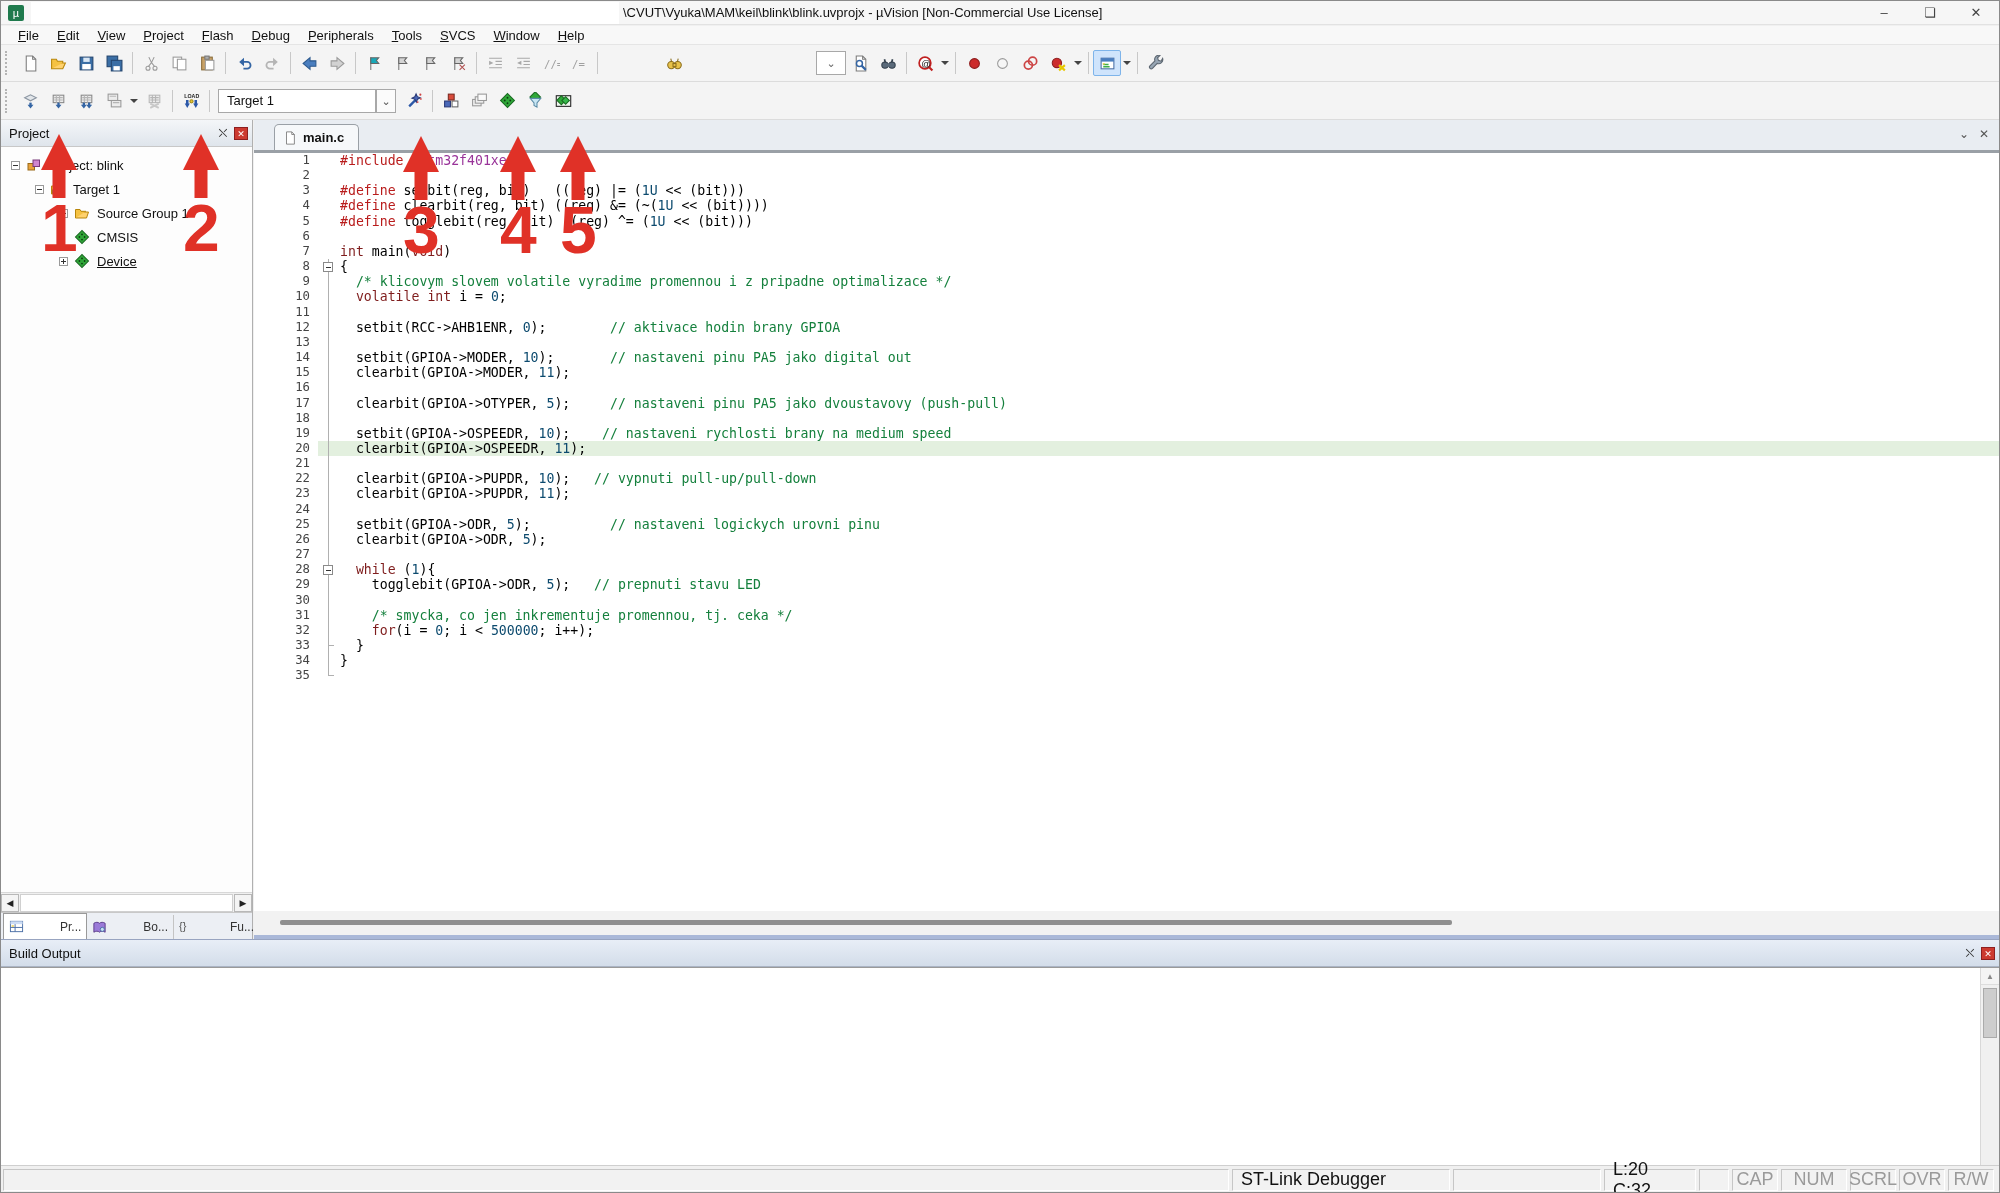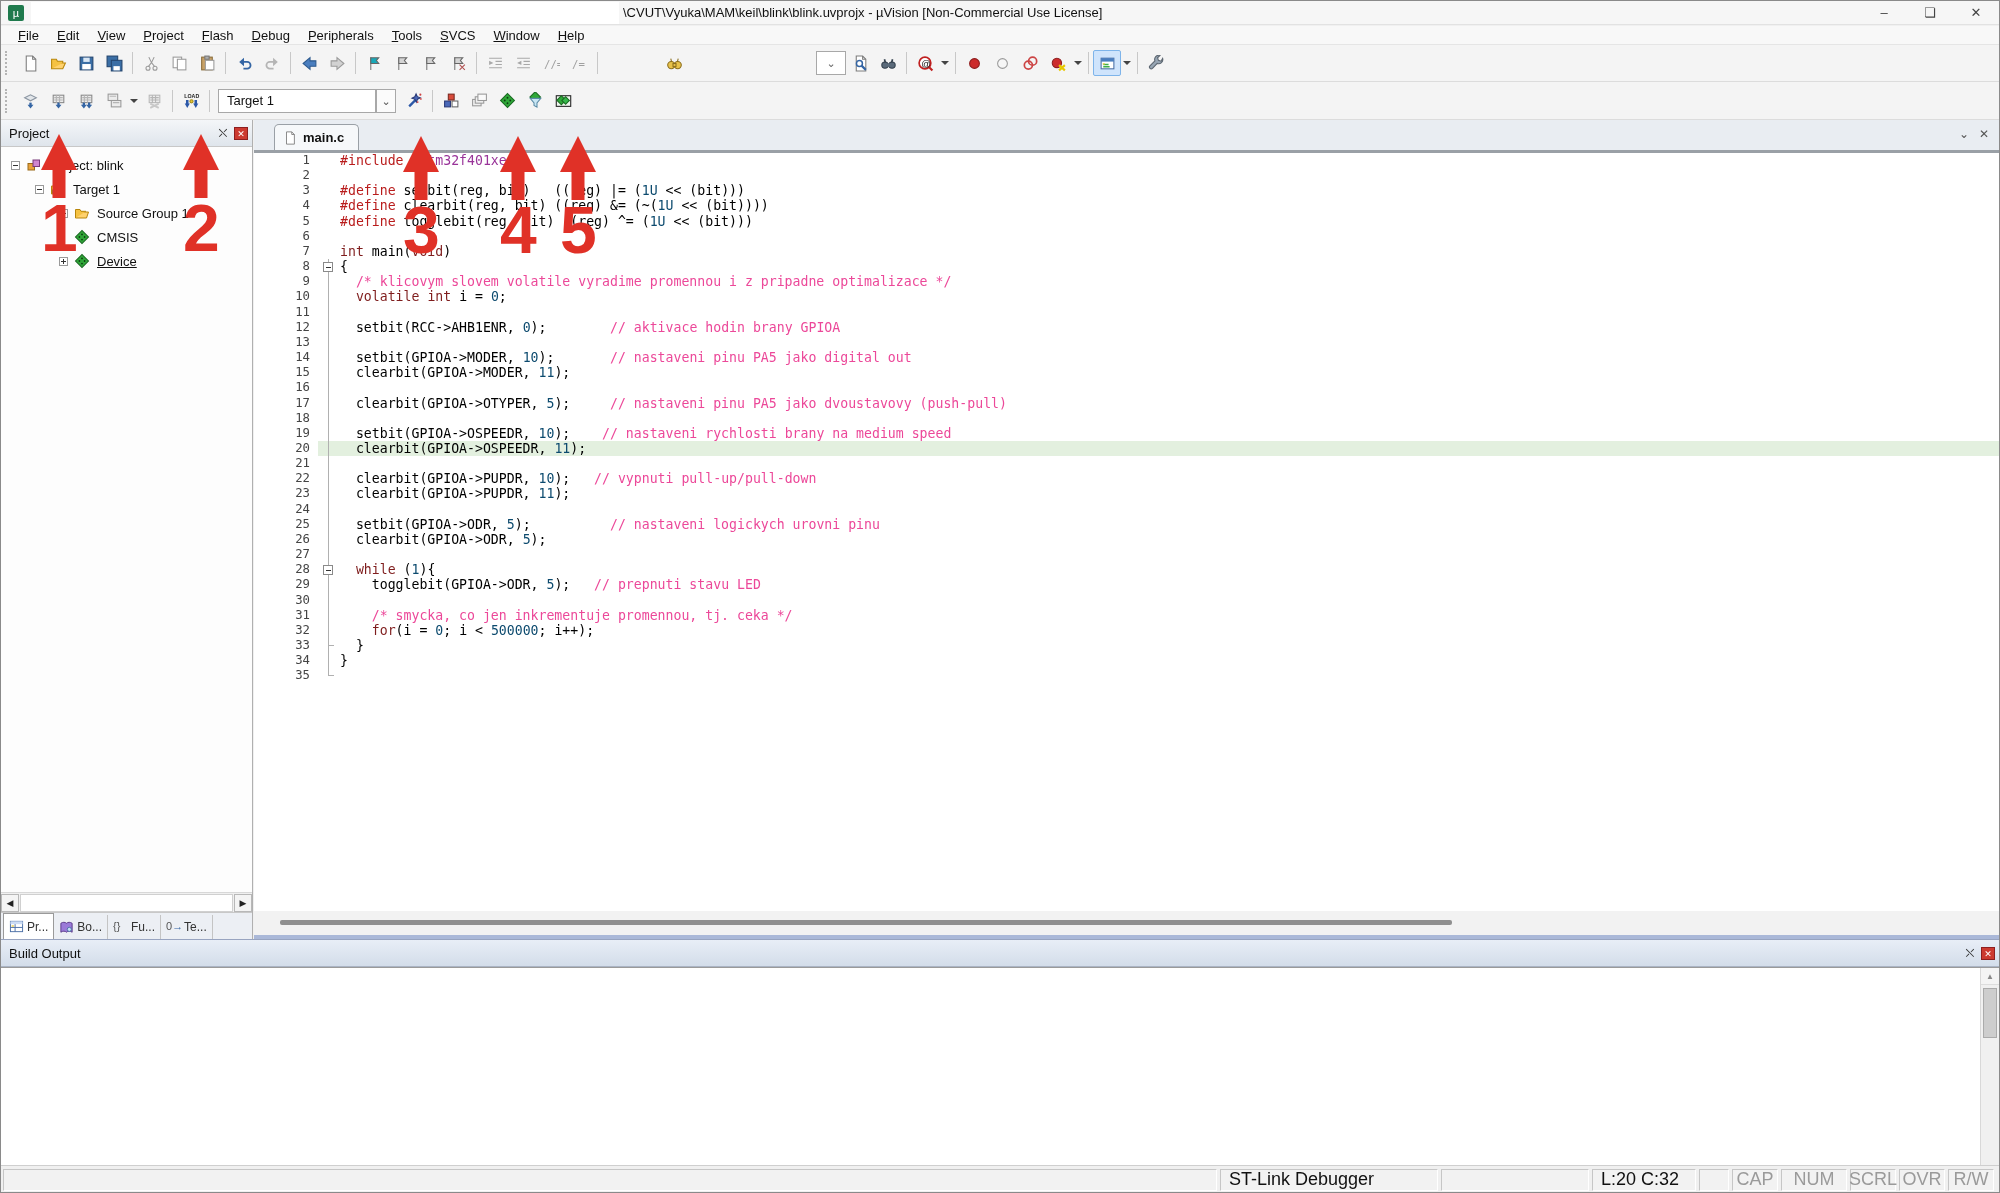--- a/index.html
+++ b/index.html
@@ -44,21 +44,21 @@
   .trow .exp:before{content:"";position:absolute;left:1px;top:3px;width:5px;height:1px;background:#333;}
   .trow .exp.plus:after{content:"";position:absolute;left:3px;top:1px;width:1px;height:5px;background:#333;}
   .trow .exp.none{border:none;background:none;}
   .trow .exp.none:before,.trow .exp.none:after{display:none;}
   .ticon{width:18px;height:16px;margin-right:5px;flex:0 0 auto;}
   .ticon svg{width:16px;height:16px;}
   #panel-hscroll{position:absolute;left:0;bottom:27px;right:0;height:20px;background:#f0f0f0;display:flex;align-items:center;border-top:1px solid #d8d8d8;}
   .sbtn{width:18px;height:18px;background:#f4f4f4;border:1px solid #b8b8b8;font-size:9px;text-align:center;line-height:16px;color:#222;}
   .strack{flex:1;height:18px;background:#fff;border:1px solid #d0d0d0;margin:0 1px;}
   #panel-tabs{position:absolute;left:0;bottom:0;right:0;height:27px;background:#eceff4;display:flex;align-items:flex-end;padding-left:2px;border-top:1px solid #c8c8c8;}
-  .ptab{height:24px;display:flex;align-items:center;padding:0 5px;font-size:12px;color:#333;border-right:1px solid #c4c4c4;}
+  .ptab{height:24px;display:flex;align-items:center;padding:0 5px;font-size:12px;color:#333;border-right:1px solid #c4c4c4;gap:33px;}
   .ptab.active{background:#fff;border:1px solid #9a9a9a;border-bottom:none;height:26px;}
   .ptab svg,.ptab .glyph{width:15px;height:15px;margin-right:3px;font-size:11px;color:#555;}
   
   #editor{position:absolute;left:253px;top:0;right:0;bottom:0;background:#fff;}
   #tabstrip{position:absolute;left:0;top:0;right:0;height:30px;background:#e9edf2;display:flex;align-items:flex-end;}
   #doc-tab{height:26px;margin-left:20px;background:#f6f8fa;border:1px solid #9aa0a6;border-bottom:none;border-radius:5px 5px 0 0;display:flex;align-items:center;padding:0 14px 0 8px;font-size:13px;font-weight:bold;}
   #doc-tab svg{width:14px;height:14px;margin-right:6px;}
   #tabstrip-btns{position:absolute;right:10px;top:7px;display:flex;gap:10px;color:#555;font-size:12px;}
   #strip-edge{position:absolute;left:0;top:30px;right:0;height:3px;background:#9aa0a6;}
   #code{position:absolute;left:0;top:33px;right:0;bottom:28px;overflow:hidden;background:#fff;}
@@ -66,21 +66,21 @@
   .cl .ln{width:64px;text-align:right;padding-right:8px;color:#444;font-size:12.3px;background:#fff;flex:0 0 auto;}
   .cl .fm{width:22px;position:relative;flex:0 0 auto;}
   .cl .ct{flex:1;}
   .cl.cur .ct,.cl.cur .fm{background:#e3f0df;}
   .fm i{position:absolute;left:10px;top:0;bottom:0;width:1px;background:#b0b0b0;}
   .fm .box{position:absolute;left:5px;top:2.5px;width:10px;height:10px;border:1px solid #8a8a8a;background:#fff;}
   .fm .box:before{content:"";position:absolute;left:2px;top:4px;width:5px;height:1px;background:#333;}
   .fm.end i{bottom:7px;}
   .fm.end:after{content:"";position:absolute;left:10px;bottom:7px;width:6px;height:1px;background:#b0b0b0;}
   .fm.tick:after{content:"";position:absolute;left:10px;top:7px;width:6px;height:1px;background:#b0b0b0;}
-  .kw{color:#7f1d1d;}.c{color:#ec4899;}.n1{color:#0c4a6e;}.pp{color:#b91c1c;}.str{color:#993399;}.t{color:#000;}
+  .kw{color:#7f1d1d;}.c{color:#15803d;}.n1{color:#0c4a6e;}.pp{color:#b91c1c;}.str{color:#993399;}.t{color:#000;}
   #ed-hscroll{position:absolute;left:0;bottom:4px;right:0;height:24px;background:#f2f2f2;}
   #ed-thumb{position:absolute;left:26px;top:9px;width:1172px;height:5px;background:#8f8f8f;border-radius:2px;}
   #ed-border{position:absolute;left:0;bottom:0;right:0;height:4px;background:#aab8d8;}
   
   #buildout{position:absolute;left:0;top:938px;width:100%;height:226px;border-top:1px solid #98a4c0;}
   #bo-header{height:27px;background:linear-gradient(#e8eef7,#d3ddea);display:flex;align-items:center;padding:0 4px 0 8px;font-size:13px;border-bottom:1px solid #aab4c4;}
   #bo-content{position:absolute;left:0;top:27px;right:0;bottom:0;background:#fff;border-top:1px solid #9a9a9a;}
   #bo-vscroll{position:absolute;right:0;top:0;bottom:0;width:19px;background:#f0f0f0;border-left:1px solid #d8d8d8;}
   #bo-vscroll .up{height:17px;text-align:center;font-size:8px;line-height:17px;color:#888;background:#f4f4f4;border-bottom:1px solid #ddd;}
   #bo-vthumb{position:absolute;left:2px;top:20px;width:14px;height:50px;background:#cdcdcd;border:1px solid #aaa;}
@@ -583,21 +583,21 @@
         <div class="up">▲</div>
         <div id="bo-vthumb"></div>
       </div>
     </div>
   </div>
 
   <div id="statusbar">
     <div class="scell" style="flex:1;"></div>
     <div class="scell" style="width:218px;">ST-Link Debugger</div>
     <div class="scell" style="width:148px;"></div>
-    <div class="scell" style="width:104px;">L:20 C:32</div>
+    <div class="scell" style="width:92px;">L:20 C:32</div>
     <div class="scell" style="width:30px;"></div>
     <div id="status-flags" style="display:flex;align-items:flex-end;">
         <div class="scell gray" style="width: 46px;">CAP</div>
         <div class="scell gray" style="width: 66px;">NUM</div>
         <div class="scell gray" style="width: 46px;">SCRL</div>
         <div class="scell gray" style="width: 46px;">OVR</div>
         <div class="scell gray" style="width: 46px;">R/W</div>
       </div>
   </div>
 

